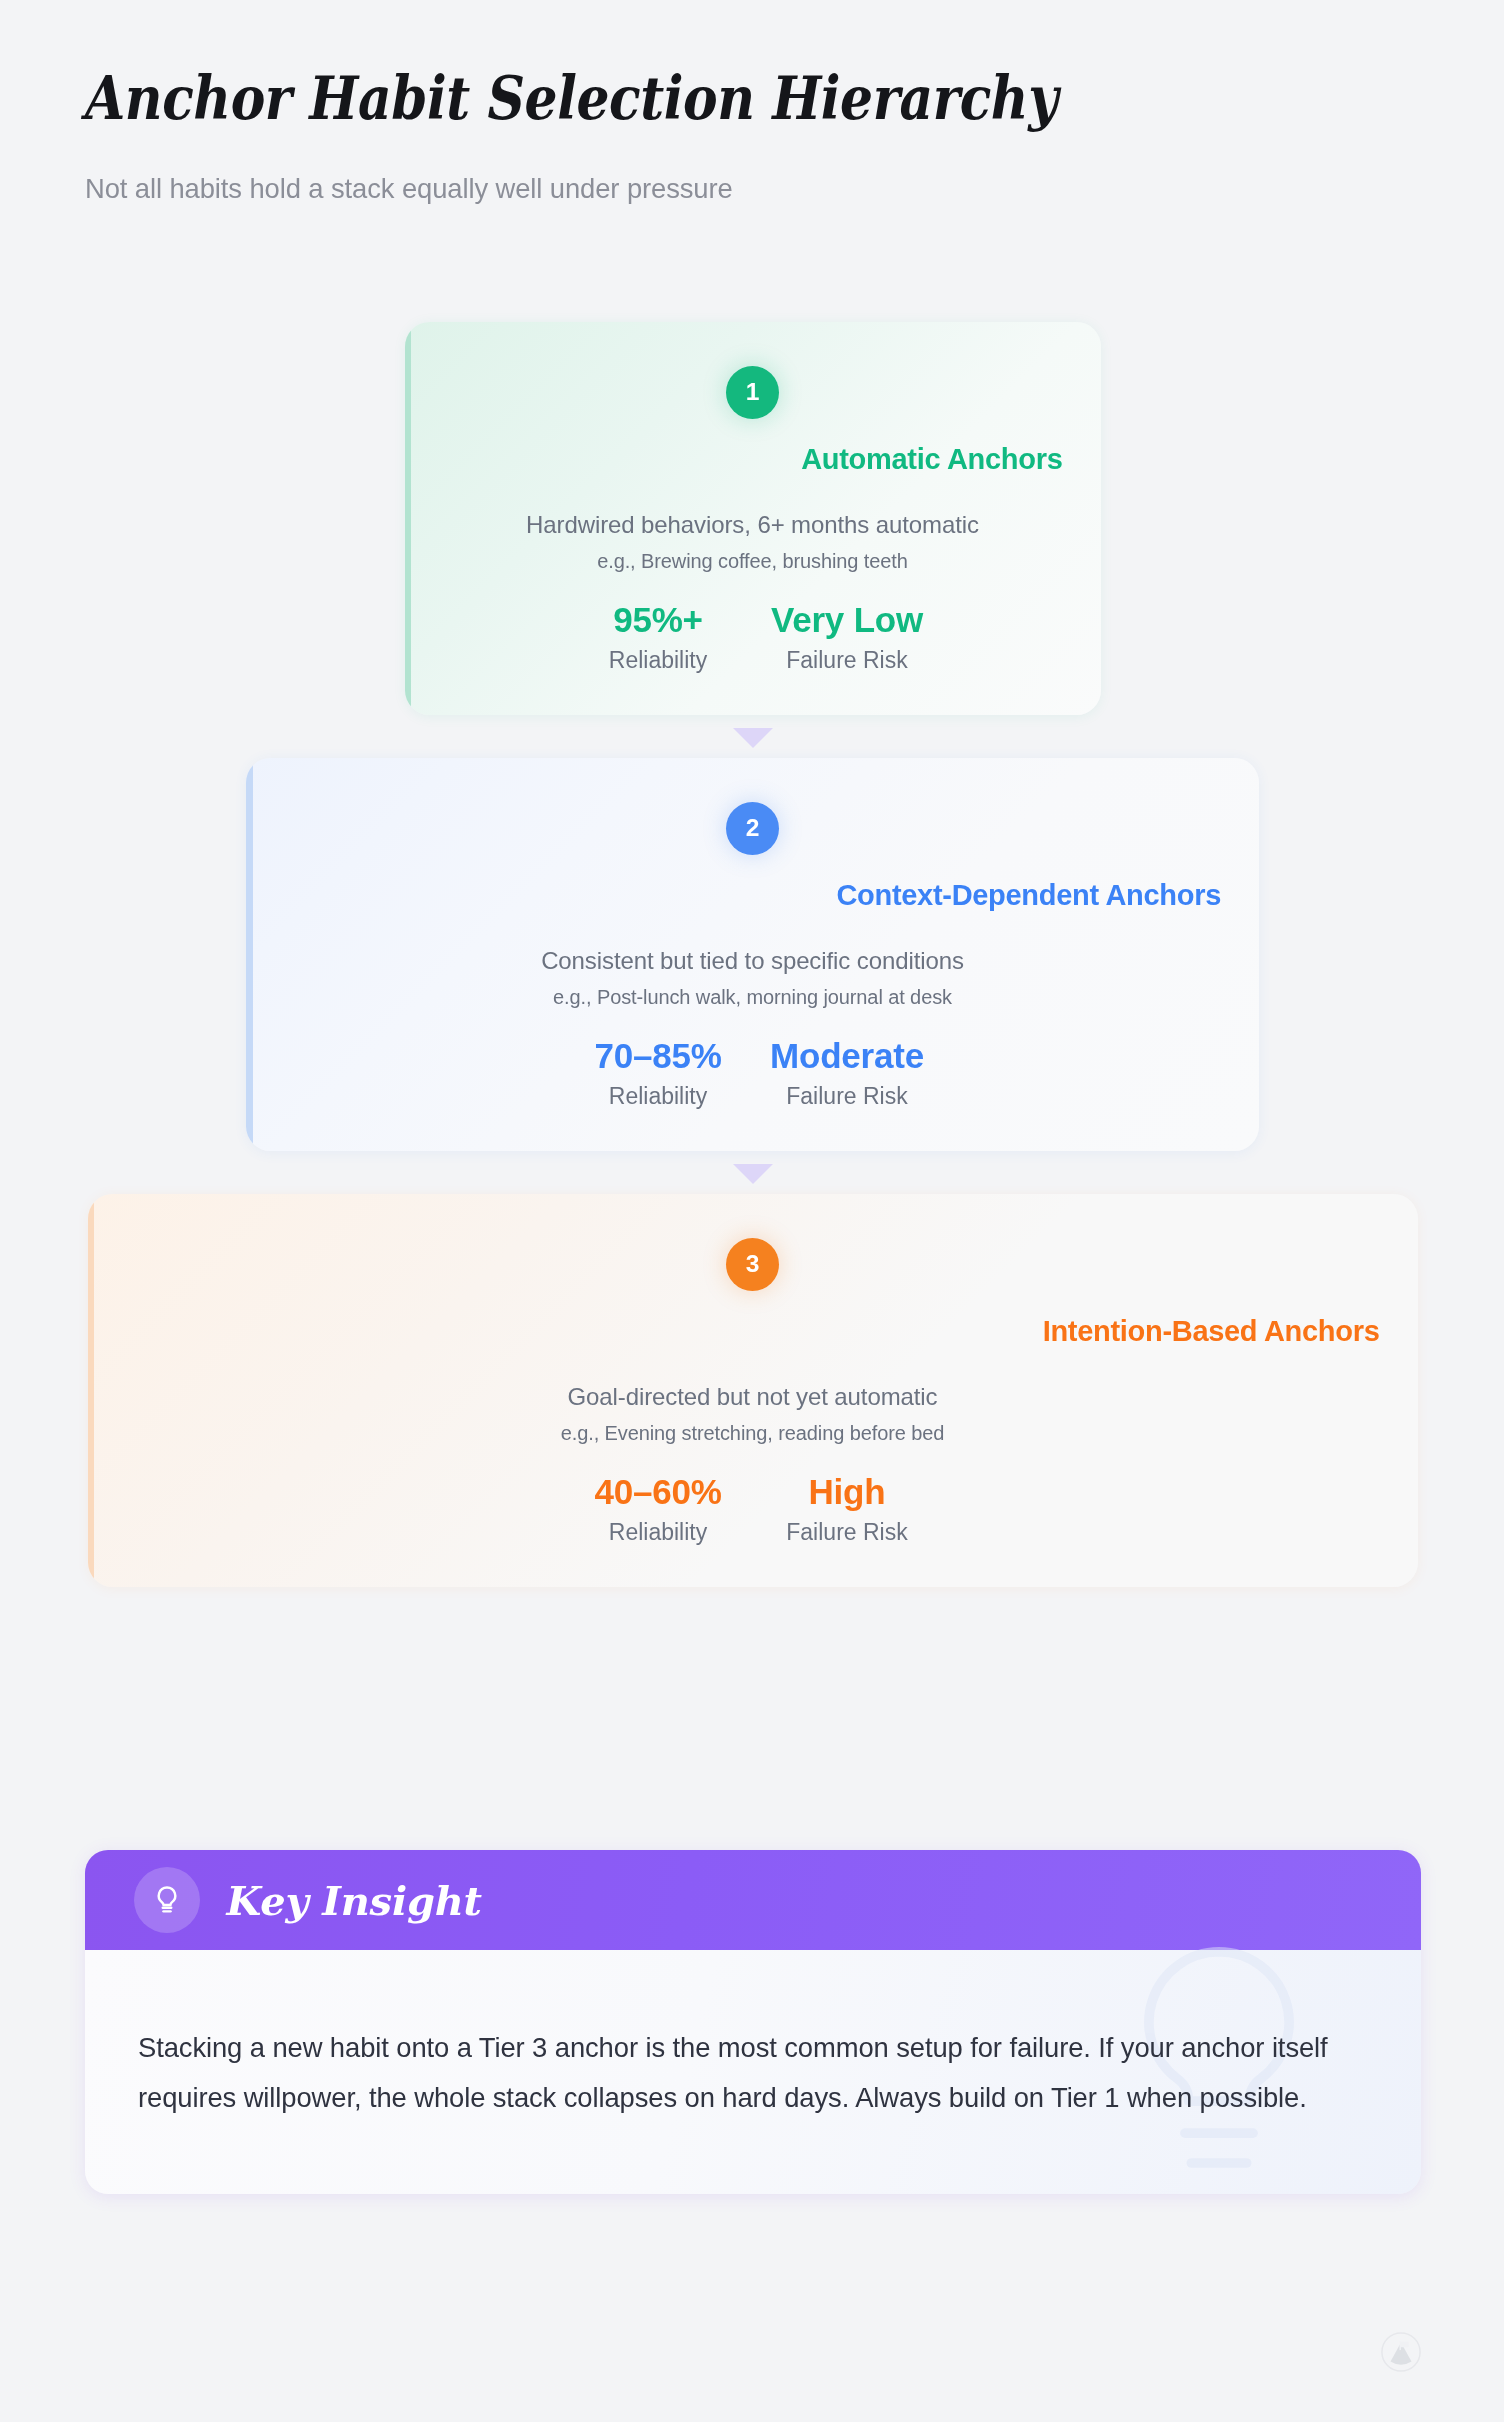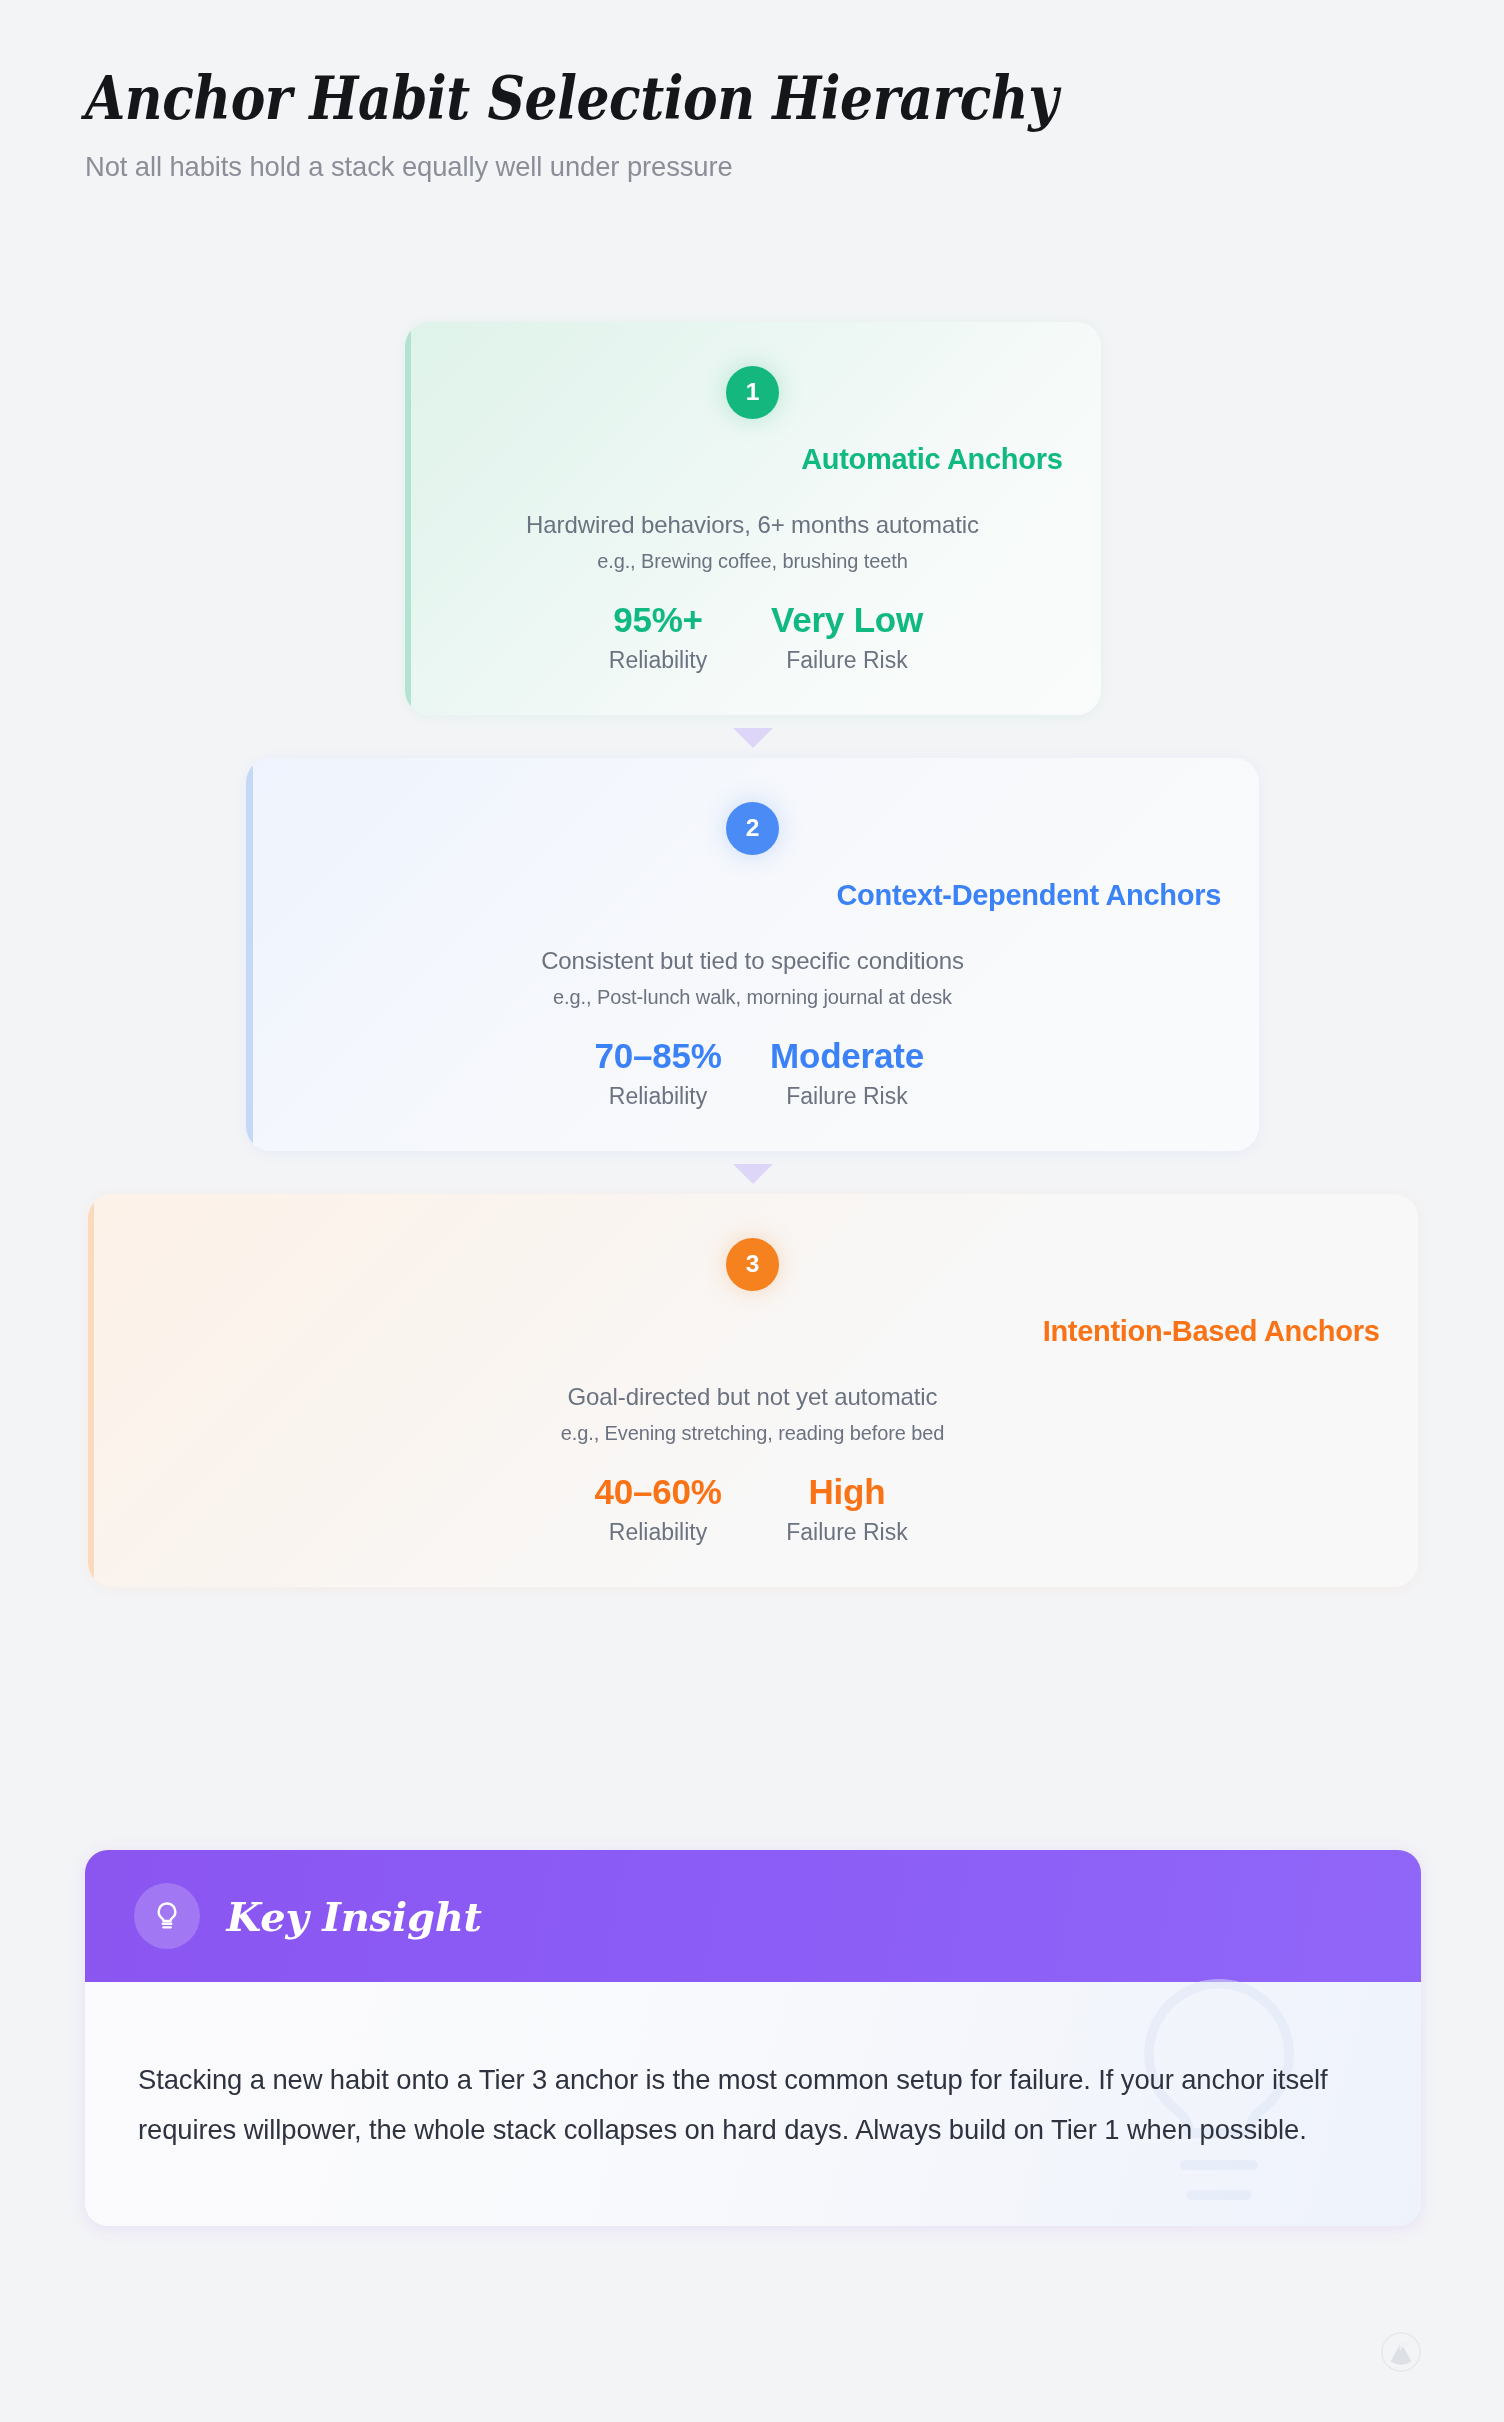--- a/index.html
+++ b/index.html
@@ -33,21 +33,21 @@
     font-style: italic;
     font-size: 59px;
     line-height: 1.06;
     letter-spacing: -0.5px;
     color: #15161a;
     transform: scaleX(0.88);
     transform-origin: left center;
     white-space: nowrap;
   }
   .page-subtitle {
-    margin-top: 18px;
+    margin-top: 40px;
     font-size: 27.4px;
     line-height: 1.3;
     color: #8b8e98;
     letter-spacing: -0.1px;
   }
 
   
   .tiers {
     position: absolute;
     left: 0;
@@ -185,21 +185,21 @@
     position: absolute;
     left: 85px;
     top: 1850px;
     width: 1336px;
     border-radius: 23px;
     overflow: hidden;
     box-shadow: 0 2.8px 17px rgba(124,58,237,0.10);
   }
   .insight-header {
     background: linear-gradient(100deg, #8b55f0 0%, #8b5cf6 45%, #9066f8 100%);
-    height: 132px;
+    height: 100px;
     display: flex;
     align-items: center;
     padding-left: 49px;
     gap: 26.5px;
   }
   .bulb-circle {
     width: 66px;
     height: 66px;
     border-radius: 50%;
     background: rgba(255,255,255,0.20);

